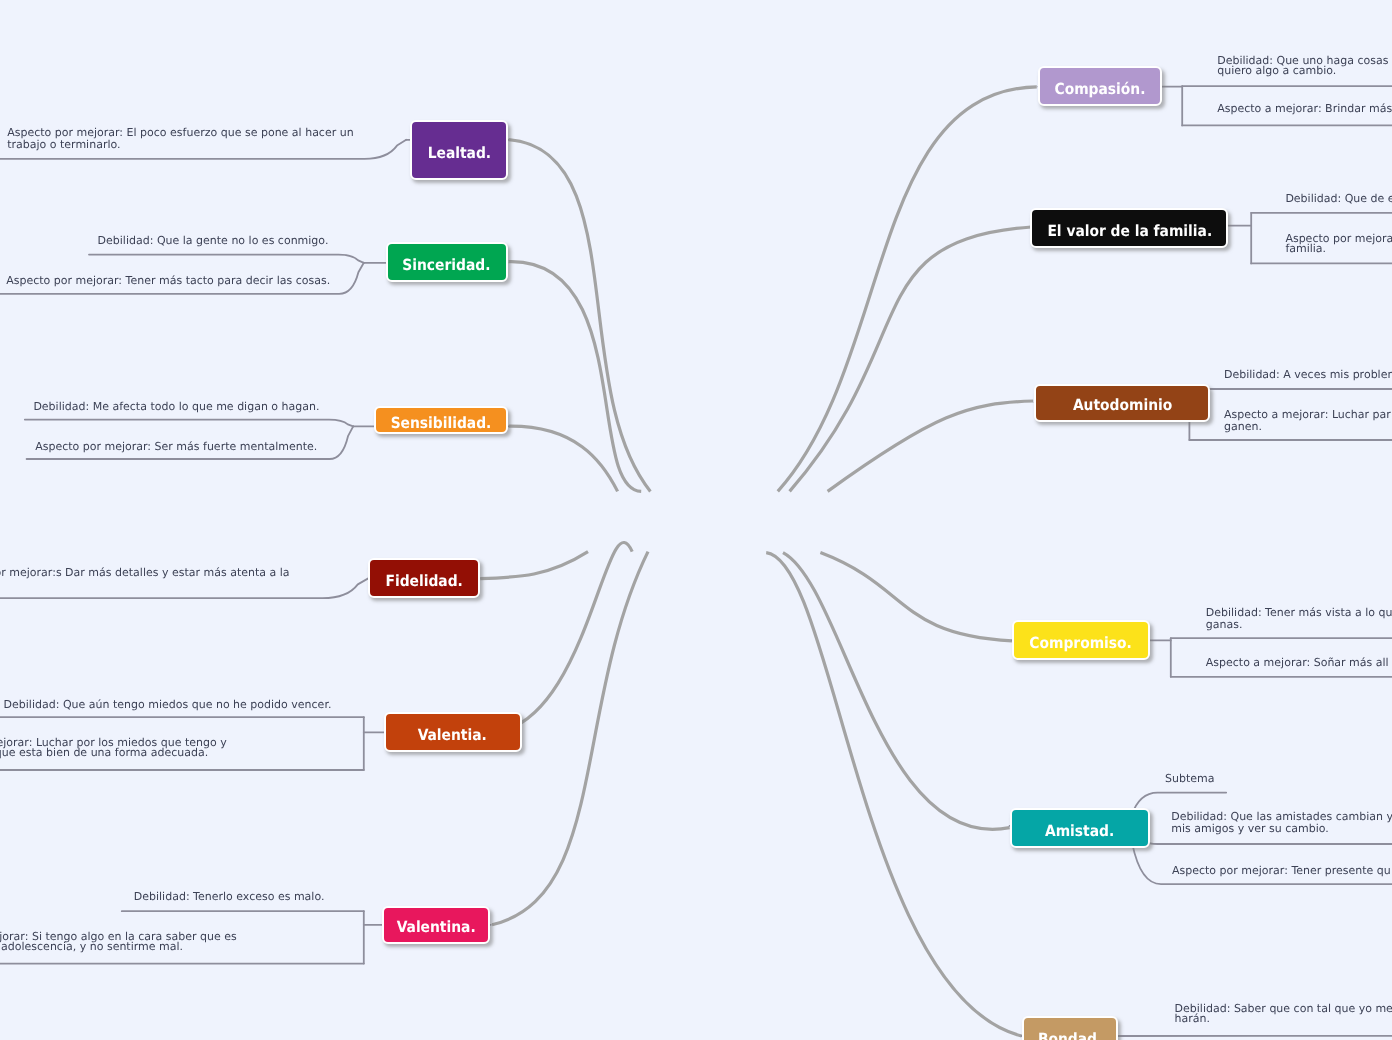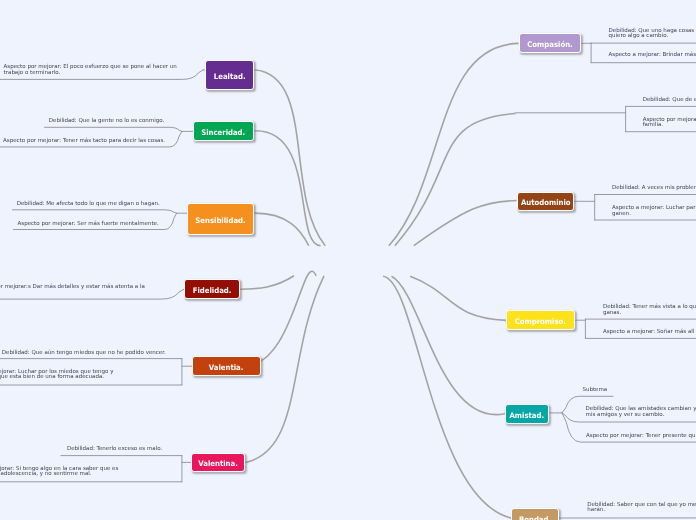--- a/index.html
+++ b/index.html
@@ -80,42 +80,45 @@
       <path class="sl" d="M562.0,412.9 L566.1,421.7 Q570.3,442.1 580.5,442.1 L760.0,442.1"></path>
       <path class="sl" d="M510.8,518.0 L559.3,518.0"></path>
       <path class="sl" d="M559.3,518.0 L760.0,517.9"></path>
   </svg>
   <div class="node topic" style="left:205.3px;top:59.9px;width:48.8px;height:30px;background:#662d91">
       <span>Lealtad.</span>
     </div>
   <div class="node topic" style="left:192.7px;top:120.9px;width:61.0px;height:20.1px;background:#00a651">
       <span>Sinceridad.</span>
     </div>
-  <div class="node topic" style="left:186.7px;top:203.3px;width:67.6px;height:32px;background:#f5901f">
+  <div class="node topic" style="left:186.7px;top:203.3px;width:67.6px;height:14px;background:#f5901f">
       <span>Sensibilidad.</span>
     </div>
   <div class="node topic" style="left:184.4px;top:279.3px;width:55.4px;height:19.8px;background:#930f05">
       <span>Fidelidad.</span>
     </div>
   <div class="node topic" style="left:191.6px;top:356.3px;width:69px;height:19.8px;background:#c2410c">
       <span>Valentia.</span>
     </div>
   <div class="node topic" style="left:190.8px;top:452.5px;width:54.6px;height:19.8px;background:#e8175d">
       <span>Valentina.</span>
     </div>
   <div class="node topic" style="left:519.2px;top:33.3px;width:61.6px;height:19.9px;background:#b198ce">
       <span>Compasión.</span>
     </div>
-  <div class="node topic" style="left:517.3px;top:191.5px;width:57px;height:19.8px;background:#934316">
+  <div class="node topic" style="left:515.4px;top:103.9px;width:99.0px;height:19.8px;background:#0d0d0d">
+      <span>El valor de la familia.</span>
+    </div>
+  <div class="node topic" style="left:517.3px;top:191.5px;width:88px;height:19.8px;background:#934316">
       <span>Autodominio</span>
     </div>
   <div class="node topic" style="left:506.0px;top:310.3px;width:68.6px;height:19.9px;background:#fce21a">
       <span>Compromiso.</span>
     </div>
-  <div class="node topic" style="left:504.8px;top:403.8px;width:44px;height:19.9px;background:#05a6a6">
+  <div class="node topic" style="left:504.8px;top:403.8px;width:70px;height:19.9px;background:#05a6a6">
       <span>Amistad.</span>
     </div>
   <div class="node topic" style="left:510.8px;top:508.0px;width:48.5px;height:19.9px;background:#c49a64">
       <span>Bondad.</span>
     </div>
   <div class="sub" style="left:3.6px;top:65.3px"><span class="ln">Aspecto por mejorar: El poco esfuerzo que se pone al hacer un</span><span class="ln">trabajo o terminarlo.</span></div>
   <div class="sub" style="left:48.8px;top:119.3px"><span class="ln">Debilidad: Que la gente no lo es conmigo.</span></div>
   <div class="sub" style="left:3.1px;top:139.4px"><span class="ln">Aspecto por mejorar: Tener más tacto para decir las cosas.</span></div>
   <div class="sub" style="left:16.7px;top:202.3px"><span class="ln">Debilidad: Me afecta todo lo que me digan o hagan.</span></div>
   <div class="sub" style="left:17.6px;top:221.8px"><span class="ln">Aspecto por mejorar: Ser más fuerte mentalmente.</span></div>

